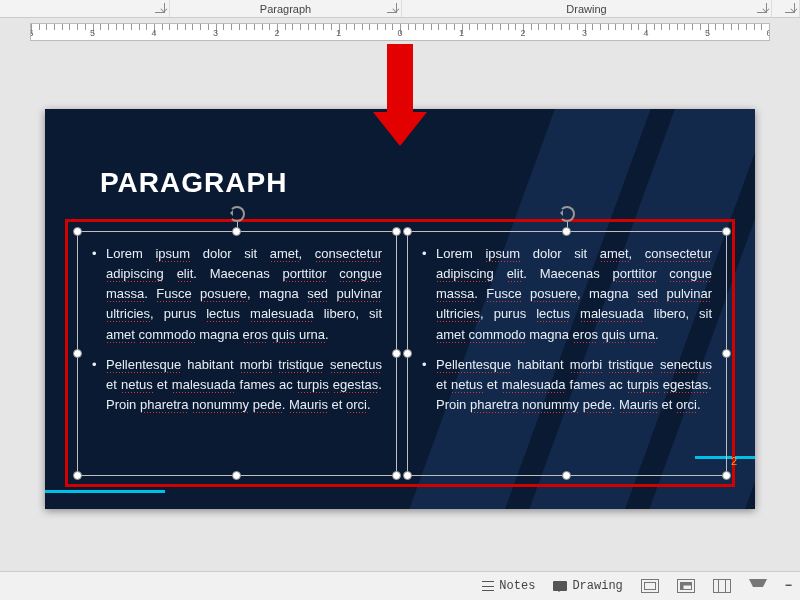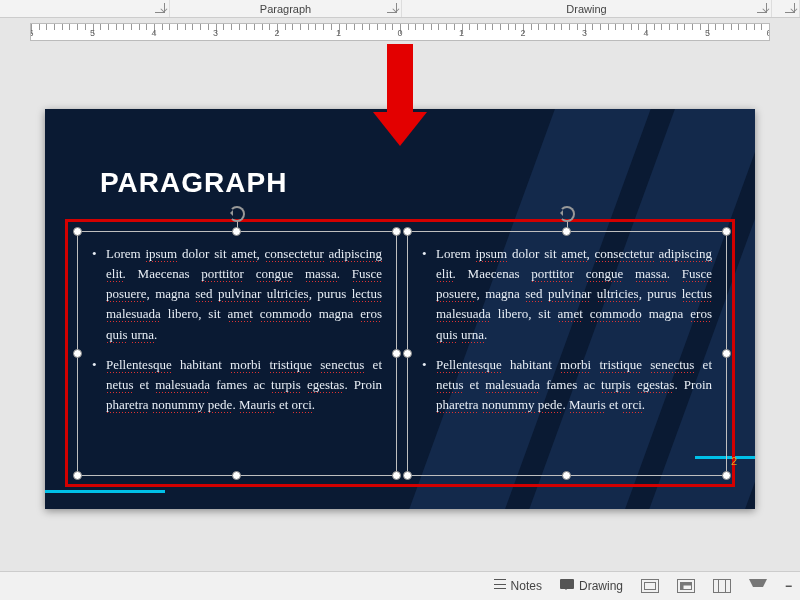--- a/index.html
+++ b/index.html
@@ -147,21 +147,21 @@
     border:3px solid transparent;border-right-color:#999;
   }
   .rot-line{position:absolute;top:-12px;left:50%;width:1px;height:8px;background:#bbb;}
 
   .content {
     position: absolute; inset: 12px 14px;
     color: #e8eef5;
     font-size: 13px;
     line-height: 1.55;
   }
-  .content ul { list-style: none; font-family: Liberation Serif, serif; }
+  .content ul { list-style: none; }
   .content li { position: relative; padding-left: 14px; margin-bottom: 10px; text-align: justify;}
   .content li::before {
     content: "•"; position: absolute; left: 0; top: 0;
   }
   
   .sq {
     background-image: linear-gradient(90deg, transparent 0 1px, #d33 1px 2px, transparent 2px 3px);
     background-repeat: repeat-x;
     background-position: 0 100%;
     background-size: 3px 1px;
@@ -207,21 +207,21 @@
     position: absolute; left: 0; right: 0; bottom: 0;
     height: 29px;
     background: #f1f1f1;
     border-top: 1px solid #ccc;
     display: flex; align-items: center;
     padding: 0 8px;
     font-size: 12px; color: #444;
     gap: 18px;
   }
   .statusbar .spacer { flex: 1; }
-  .statusbar .btn { display: flex; gap: 5px; cursor: pointer; }
+  .statusbar .btn { display: flex; align-items: center; gap: 5px; cursor: pointer; font-family: Liberation Mono, monospace; }
   .viewbtn { width: 18px; height: 14px; border: 1px solid #777; position: relative; cursor:pointer;}
   .viewbtn::before { content:""; position:absolute; inset:2px; }
   .vb-normal::before{border:1px solid #777;}
   .vb-sort::before{border:1px solid #777; box-shadow: 3px 0 0 -0.5px #777 inset, 0 3px 0 -0.5px #777 inset;}
   .vb-read::before{border-left:1px solid #777;border-right:1px solid #777;left:4px;right:4px;top:0;bottom:0;}
   .vb-show{width:18px;height:14px;border-top:8px solid #777;border-left:4px solid transparent;border-right:4px solid transparent;background:transparent; border-bottom:none;}
   .zoom-minus{font-weight:700;}
   .notes-icon{width:12px;height:10px;border-bottom:1px solid #555;border-top:1px solid #555;position:relative;}
   .notes-icon::before{content:"";position:absolute;top:4px;left:0;right:0;height:1px;background:#555;}
   .comment-icon{width:14px;height:10px;background:#555;border-radius:1px;position:relative;}

